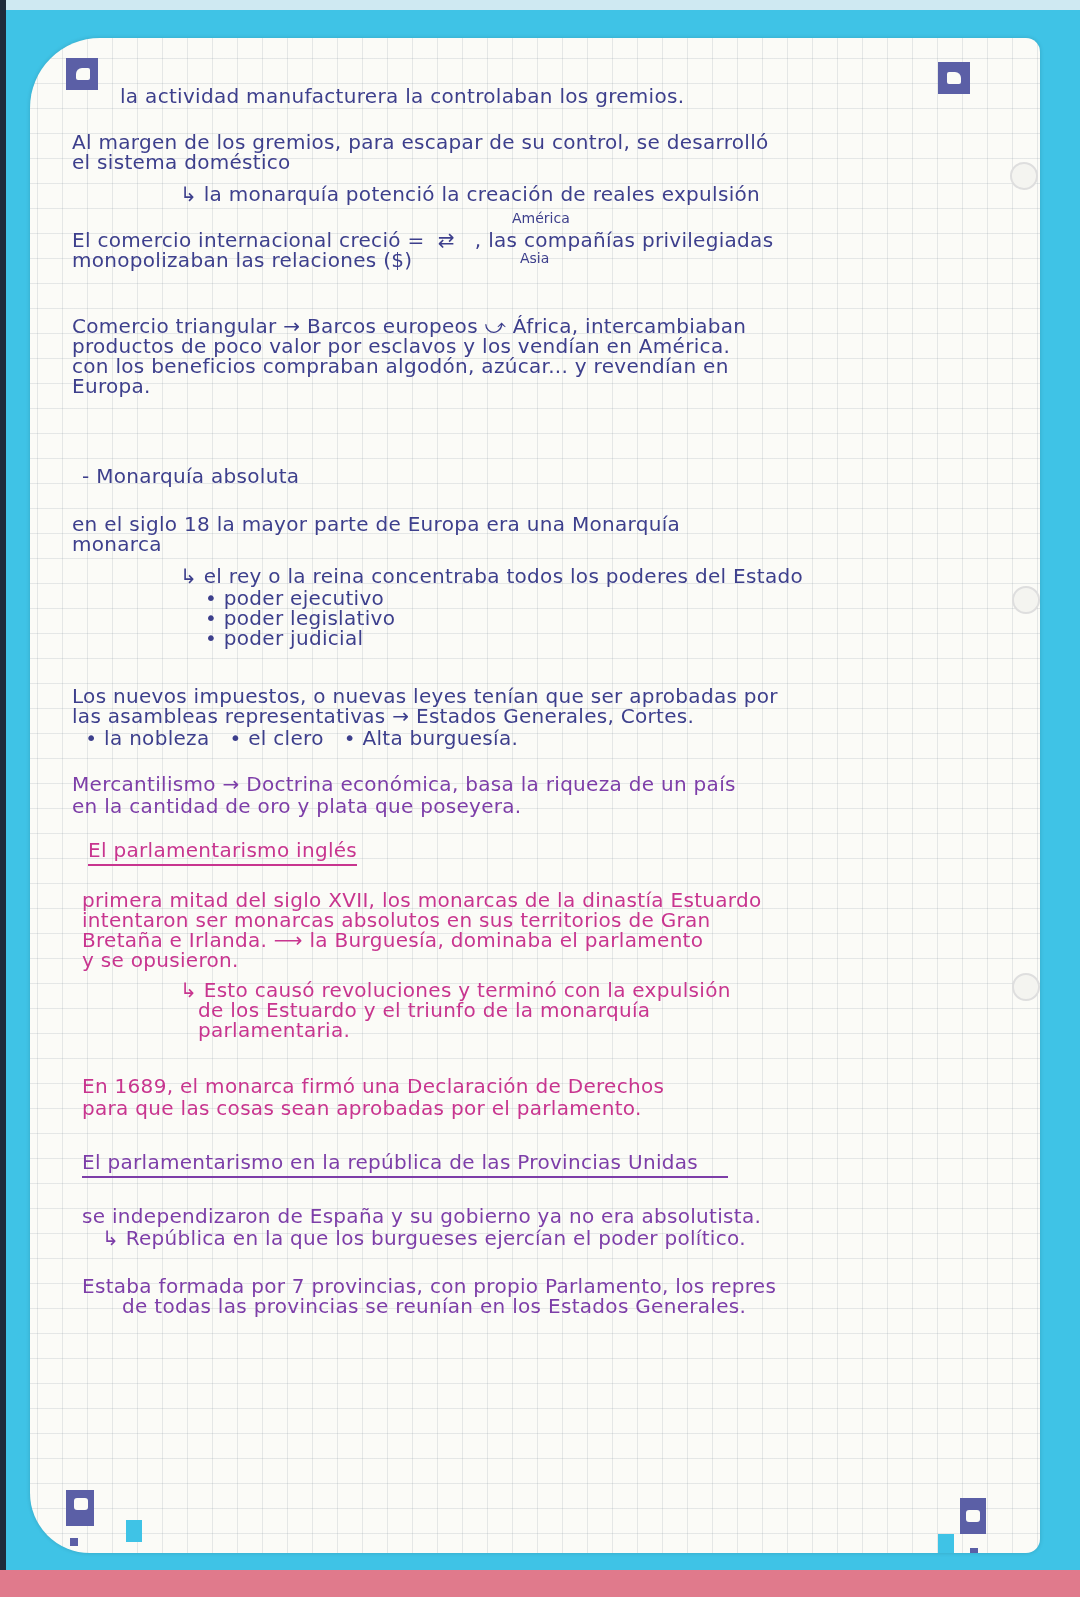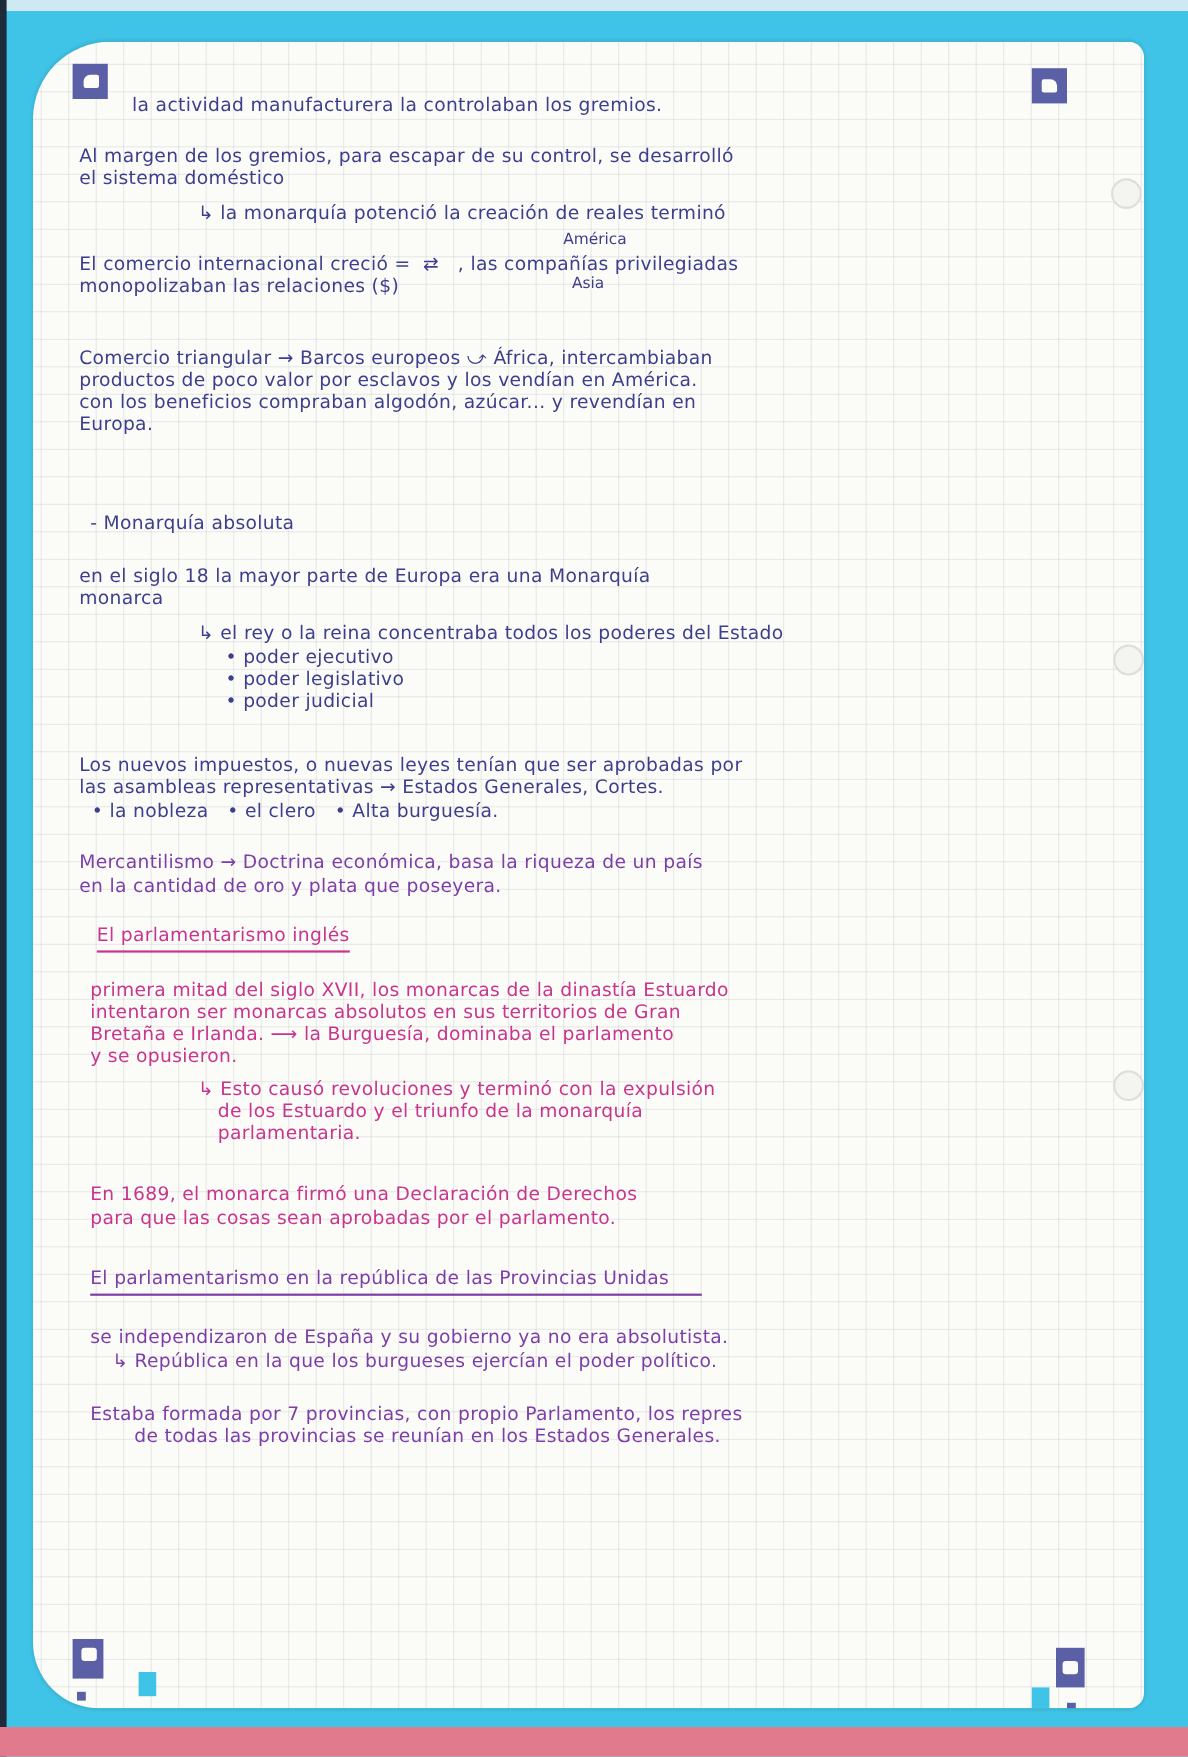--- a/index.html
+++ b/index.html
@@ -41,21 +41,21 @@
     .dot-bl { left: 40px; top: 1500px; }
     .dot-br { left: 940px; top: 1510px; }
     .hole { position: absolute; width: 24px; height: 24px; border: 2px solid #dedede; border-radius: 50%; background: #f4f4f0; }
     .hole-1 { left: 980px; top: 124px; }
     .hole-2 { left: 982px; top: 548px; }
     .hole-3 { left: 982px; top: 935px; }
 
     .note {
       position: absolute; margin: 0;
       font-family: "DejaVu Sans", sans-serif;
-      font-size: 17px; line-height: 24px;
+      font-size: 20px; line-height: 24px;
       letter-spacing: 0.3px;
       white-space: pre;
     }
     .blue { color: #3d3f8c; }
     .pink { color: #c8358f; }
     .purple { color: #7d3ea8; }
     .heading-u { border-bottom: 2px solid currentColor; padding-bottom: 2px; }
     .arrow-label { position: absolute; font-size: 14px; color: #3d3f8c; font-family: "DejaVu Sans", sans-serif; }
   </style>
 </head>
@@ -77,21 +77,21 @@
   <div class="dot dot-br"></div>
 
   <div class="hole hole-1"></div>
   <div class="hole hole-2"></div>
   <div class="hole hole-3"></div>
 
   <p class="note blue" style="left:90px; top:46px;">la actividad manufacturera la controlaban los gremios.</p>
 
   <p class="note blue" style="left:42px; top:92px;">Al margen de los gremios, para escapar de su control, se desarrolló</p>
   <p class="note blue" style="left:42px; top:112px;">el sistema doméstico</p>
-  <p class="note blue" style="left:150px; top:144px;">↳ la monarquía potenció la creación de reales terminó</p>
+  <p class="note blue" style="left:150px; top:144px;">↳ la monarquía potenció la creación de reales expulsión</p>
 
   <span class="arrow-label" style="left:482px; top:172px;text-align:center;">América</span>
   <p class="note blue" style="left:42px; top:190px;">El comercio internacional creció =  ⇄   , las compañías privilegiadas</p>
   <p class="note blue" style="left:42px; top:210px;">monopolizaban las relaciones ($)</p>
   <span class="arrow-label" style="left:490px; top:212px;">Asia</span>
 
   <p class="note blue" style="left:42px; top:296px;">productos de poco valor por esclavos y los vendían en América.</p>
   <p class="note blue" style="left:42px; top:276px;">Comercio triangular → Barcos europeos ⤻ África, intercambiaban</p>
   <p class="note blue" style="left:42px; top:316px;">con los beneficios compraban algodón, azúcar... y revendían en</p>
   <p class="note blue" style="left:42px; top:336px;">Europa.</p>

